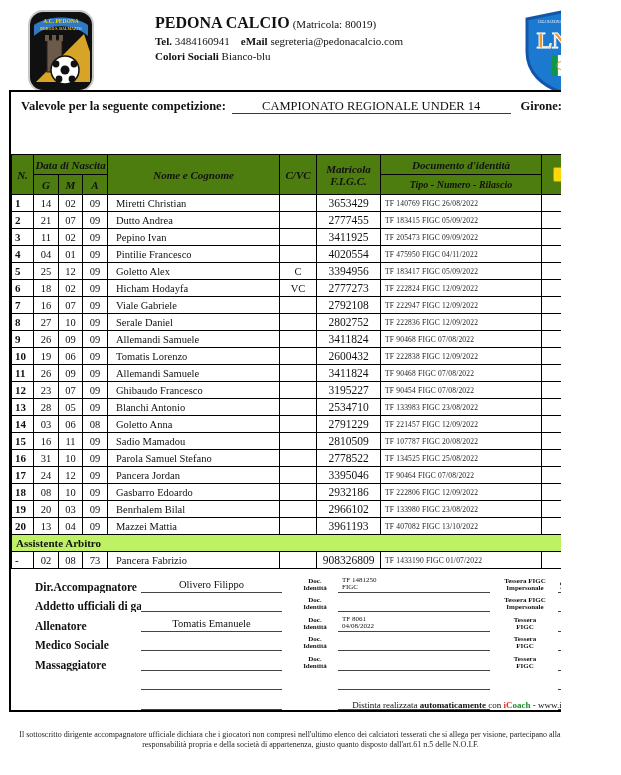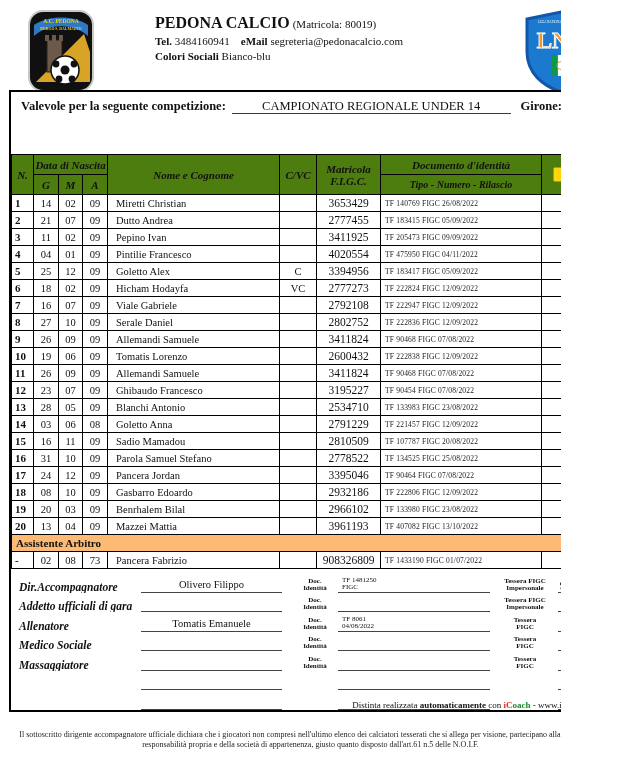--- a/index.html
+++ b/index.html
@@ -41,30 +41,30 @@
   thead th{background:#4d7c0f;font-size:11px;line-height:12px;font-style:italic;}
   thead tr{height:20px;}
   .th-sub{font-size:10px;}
   tbody tr{height:17px;}
   .c-n{font-weight:bold;font-size:11px;text-align:left;padding-left:3px;}
   .c-d{text-align:center;font-size:10.5px;}
   .c-name{text-align:left;padding-left:8px;font-size:10.5px;}
   .c-cvc{text-align:center;font-size:10.5px;}
   .c-mat{text-align:center;font-size:11.5px;}
   .c-doc{text-align:left;padding-left:4px;font-size:7.5px;letter-spacing:.2px;color:#222;}
-  tr.bar td{background:#fdba74;font-weight:bold;font-size:11px;text-align:left;padding-left:4px;}
+  tr.bar td{background:#bef264;font-weight:bold;font-size:11px;text-align:left;padding-left:4px;}
   .card{display:inline-block;width:11px;height:13px;border-radius:2px;vertical-align:middle;}
   .card-y{background:#ffd60a;border:1px solid #b89a00;}
   .card-r{background:#ed1c24;border:1px solid #8f1014;}
 
   
   .offs{position:relative;height:142px;padding-top:4px;box-sizing:border-box;}
   .orow{display:flex;align-items:flex-end;height:19.5px;}
-  .o-label{width:130px;font-weight:bold;font-size:11.5px;padding-left:8px;
-           box-sizing:border-box;white-space:nowrap;overflow:hidden;font-style:italic;}
+  .o-label{width:130px;font-weight:bold;font-size:11.5px;padding-left:24px;
+           box-sizing:border-box;white-space:nowrap;overflow:hidden;}
   .o-name{width:141px;border-bottom:1.5px solid #444;text-align:center;
           font-size:10.5px;height:14px;line-height:14px;}
   .o-dl{width:46px;text-align:center;font-weight:bold;font-size:7px;line-height:7px;
         padding-bottom:1px;margin-left:10px;}
   .o-doc{width:152px;border-bottom:1.5px solid #444;font-size:7px;line-height:7.5px;
          padding-left:4px;box-sizing:border-box;}
   .o-tl{width:58px;text-align:center;font-weight:bold;font-size:7px;line-height:7px;
         padding-bottom:1px;margin-left:6px;}
   .o-tes{width:46px;border-bottom:1.5px solid #444;text-align:center;font-size:9.5px;
          height:12px;line-height:12px;margin-left:4px;}

